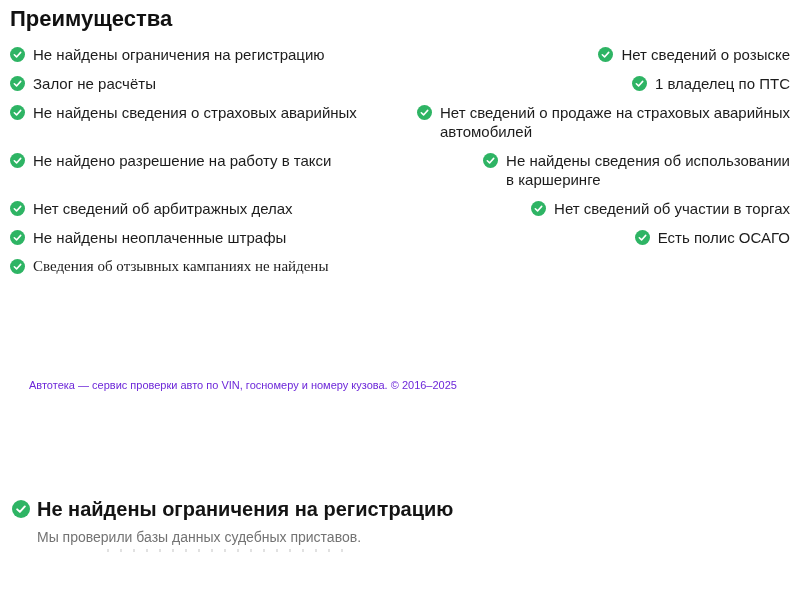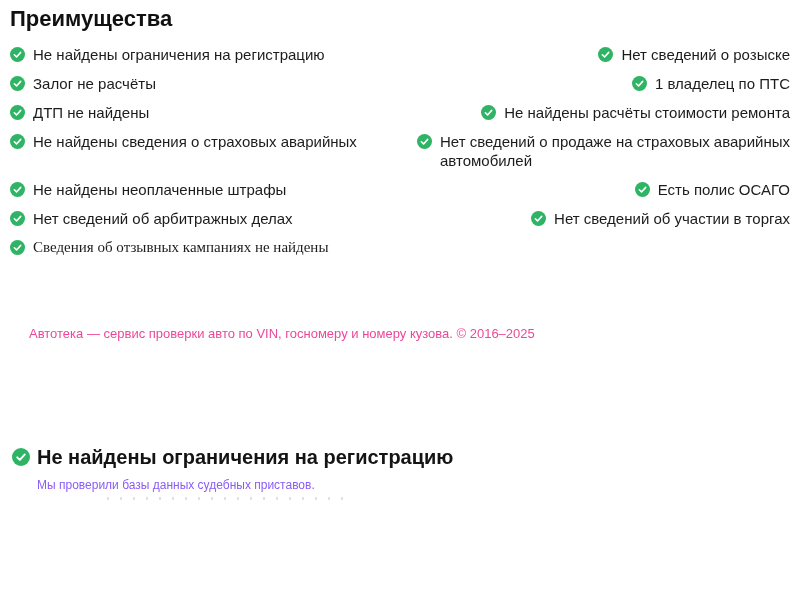--- a/index.html
+++ b/index.html
@@ -34,44 +34,44 @@
     width: 15px;
     height: 15px;
     margin: 2px 8px 0 0;
   }
   .adv-text {
     font-size: 15px;
     line-height: 19px;
     white-space: pre-line;
   }
   .report-footer {
-    margin: 69px 0 0 29px;
-    font-size: 13px;
+    margin: 102px 0 0 29px;
+    font-size: 11px;
     line-height: 15px;
-    color: #ec4899;
+    color: #6d28d9;
   }
   .detail-section { margin: 104px 0 0 12px; }
   .detail-head { display: flex; align-items: flex-start; }
   .check-icon-lg {
     flex: 0 0 18px;
     width: 18px;
     height: 18px;
     margin: 3px 7px 0 0;
   }
   .detail-title {
     font-size: 20px;
     line-height: 24px;
     font-weight: 700;
     color: #141414;
   }
   .detail-sub {
     margin: 7px 8px 0 25px;
-    font-size: 12px;
+    font-size: 14px;
     line-height: 19px;
-    color: #8b5cf6;
+    color: #737373;
   }
   .clipped-next-row {
     margin: 2px 0 0 95px;
     width: 238px;
     height: 3px;
     background: repeating-linear-gradient(90deg, #bdbdbd 0 2px, transparent 2px 13px);
     opacity: 0.45;
   }
 </style>
 </head>
@@ -108,87 +108,88 @@
     </div>
     <div class="adv-cell right">
       <svg class="check-icon" viewBox="0 0 16 16">
           <circle cx="8" cy="8" r="8" fill="#2eb464"></circle>
           <path d="M4.6 8.3 L7 10.6 L11.4 5.7" stroke="#ffffff" stroke-width="1.7" fill="none" stroke-linecap="round" stroke-linejoin="round"></path>
         </svg>
       <span class="adv-text">1 владелец по ПТС</span>
     </div>
   </div>
 
-  <div class="adv-row">
-    <div class="adv-cell left">
-      <svg class="check-icon" viewBox="0 0 16 16">
-          <circle cx="8" cy="8" r="8" fill="#2eb464"></circle>
-          <path d="M4.6 8.3 L7 10.6 L11.4 5.7" stroke="#ffffff" stroke-width="1.7" fill="none" stroke-linecap="round" stroke-linejoin="round"></path>
-        </svg>
-      <span class="adv-text">ДТП не найдены</span>
-    </div>
-    <div class="adv-cell right">
-      <svg class="check-icon" viewBox="0 0 16 16">
-          <circle cx="8" cy="8" r="8" fill="#2eb464"></circle>
-          <path d="M4.6 8.3 L7 10.6 L11.4 5.7" stroke="#ffffff" stroke-width="1.7" fill="none" stroke-linecap="round" stroke-linejoin="round"></path>
-        </svg>
-      <span class="adv-text">Не найдены расчёты стоимости ремонта</span>
-    </div>
-  </div>
 
   <div class="adv-row">
     <div class="adv-cell left">
       <svg class="check-icon" viewBox="0 0 16 16">
           <circle cx="8" cy="8" r="8" fill="#2eb464"></circle>
           <path d="M4.6 8.3 L7 10.6 L11.4 5.7" stroke="#ffffff" stroke-width="1.7" fill="none" stroke-linecap="round" stroke-linejoin="round"></path>
         </svg>
       <span class="adv-text">Не найдены сведения о страховых аварийных</span>
     </div>
     <div class="adv-cell right">
       <svg class="check-icon" viewBox="0 0 16 16">
           <circle cx="8" cy="8" r="8" fill="#2eb464"></circle>
           <path d="M4.6 8.3 L7 10.6 L11.4 5.7" stroke="#ffffff" stroke-width="1.7" fill="none" stroke-linecap="round" stroke-linejoin="round"></path>
         </svg>
       <span class="adv-text">Нет сведений о продаже на страховых аварийных
 автомобилей</span>
     </div>
   </div>
 
+  <div class="adv-row">
+    <div class="adv-cell left">
+      <svg class="check-icon" viewBox="0 0 16 16">
+          <circle cx="8" cy="8" r="8" fill="#2eb464"></circle>
+          <path d="M4.6 8.3 L7 10.6 L11.4 5.7" stroke="#ffffff" stroke-width="1.7" fill="none" stroke-linecap="round" stroke-linejoin="round"></path>
+        </svg>
+      <span class="adv-text">Не найдено разрешение на работу в такси</span>
+    </div>
+    <div class="adv-cell right">
+      <svg class="check-icon" viewBox="0 0 16 16">
+          <circle cx="8" cy="8" r="8" fill="#2eb464"></circle>
+          <path d="M4.6 8.3 L7 10.6 L11.4 5.7" stroke="#ffffff" stroke-width="1.7" fill="none" stroke-linecap="round" stroke-linejoin="round"></path>
+        </svg>
+      <span class="adv-text">Не найдены сведения об использовании
+в каршеринге</span>
+    </div>
+  </div>
+
+  <div class="adv-row">
+    <div class="adv-cell left">
+      <svg class="check-icon" viewBox="0 0 16 16">
+          <circle cx="8" cy="8" r="8" fill="#2eb464"></circle>
+          <path d="M4.6 8.3 L7 10.6 L11.4 5.7" stroke="#ffffff" stroke-width="1.7" fill="none" stroke-linecap="round" stroke-linejoin="round"></path>
+        </svg>
+      <span class="adv-text">Нет сведений об арбитражных делах</span>
+    </div>
+    <div class="adv-cell right">
+      <svg class="check-icon" viewBox="0 0 16 16">
+          <circle cx="8" cy="8" r="8" fill="#2eb464"></circle>
+          <path d="M4.6 8.3 L7 10.6 L11.4 5.7" stroke="#ffffff" stroke-width="1.7" fill="none" stroke-linecap="round" stroke-linejoin="round"></path>
+        </svg>
+      <span class="adv-text">Нет сведений об участии в торгах</span>
+    </div>
+  </div>
 
   <div class="adv-row">
     <div class="adv-cell left">
       <svg class="check-icon" viewBox="0 0 16 16">
           <circle cx="8" cy="8" r="8" fill="#2eb464"></circle>
           <path d="M4.6 8.3 L7 10.6 L11.4 5.7" stroke="#ffffff" stroke-width="1.7" fill="none" stroke-linecap="round" stroke-linejoin="round"></path>
         </svg>
       <span class="adv-text">Не найдены неоплаченные штрафы</span>
     </div>
     <div class="adv-cell right">
       <svg class="check-icon" viewBox="0 0 16 16">
           <circle cx="8" cy="8" r="8" fill="#2eb464"></circle>
           <path d="M4.6 8.3 L7 10.6 L11.4 5.7" stroke="#ffffff" stroke-width="1.7" fill="none" stroke-linecap="round" stroke-linejoin="round"></path>
         </svg>
       <span class="adv-text">Есть полис ОСАГО</span>
-    </div>
-  </div>
-
-  <div class="adv-row">
-    <div class="adv-cell left">
-      <svg class="check-icon" viewBox="0 0 16 16">
-          <circle cx="8" cy="8" r="8" fill="#2eb464"></circle>
-          <path d="M4.6 8.3 L7 10.6 L11.4 5.7" stroke="#ffffff" stroke-width="1.7" fill="none" stroke-linecap="round" stroke-linejoin="round"></path>
-        </svg>
-      <span class="adv-text">Нет сведений об арбитражных делах</span>
-    </div>
-    <div class="adv-cell right">
-      <svg class="check-icon" viewBox="0 0 16 16">
-          <circle cx="8" cy="8" r="8" fill="#2eb464"></circle>
-          <path d="M4.6 8.3 L7 10.6 L11.4 5.7" stroke="#ffffff" stroke-width="1.7" fill="none" stroke-linecap="round" stroke-linejoin="round"></path>
-        </svg>
-      <span class="adv-text">Нет сведений об участии в торгах</span>
     </div>
   </div>
 
   <div class="adv-row">
     <div class="adv-cell left">
       <svg class="check-icon" viewBox="0 0 16 16">
           <circle cx="8" cy="8" r="8" fill="#2eb464"></circle>
           <path d="M4.6 8.3 L7 10.6 L11.4 5.7" stroke="#ffffff" stroke-width="1.7" fill="none" stroke-linecap="round" stroke-linejoin="round"></path>
         </svg>
       <span class="adv-text">Сведения об отзывных кампаниях не найдены</span>

